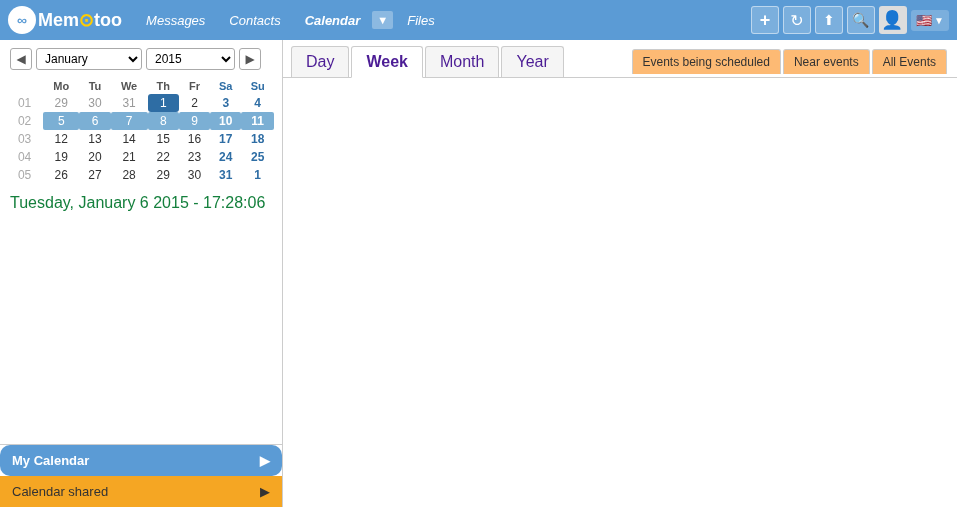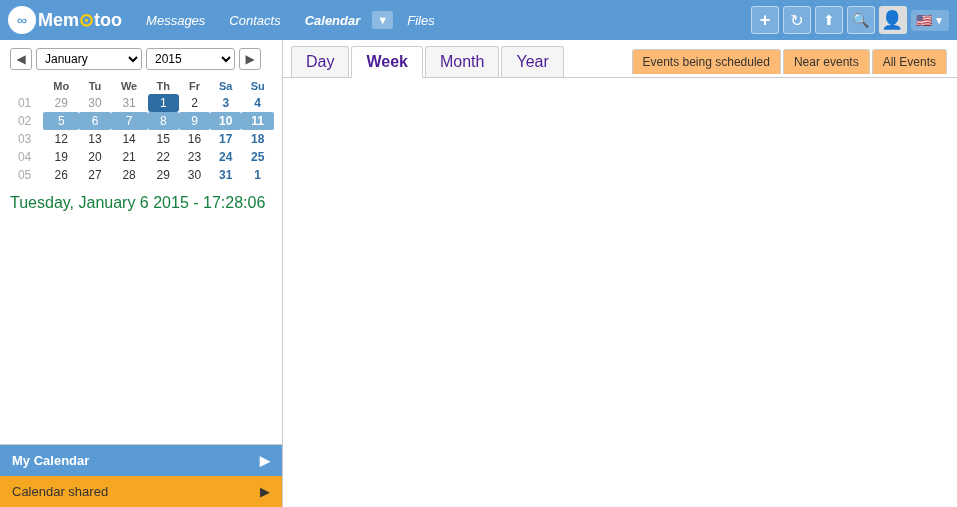--- a/index.html
+++ b/index.html
@@ -111,21 +111,21 @@
     }
 
     .sidebar-spacer { flex: 1; }
 
     .sidebar-bottom {
       border-top: 1px solid #ccc;
     }
     .my-calendar-bar {
       background: #5b9bd5; color: #fff;
       display: flex; align-items: center; justify-content: space-between;
-      padding: 8px 12px; cursor: pointer; font-size: 13px; font-weight: bold;
+      padding: 8px 12px; cursor: pointer; font-size: 13px; font-weight: bold; border-radius: 10px;
     }
     .calendar-shared-bar {
       background: #f5a623; color: #333;
       display: flex; align-items: center; justify-content: space-between;
       padding: 8px 12px; cursor: pointer; font-size: 13px;
     }
 
     
     .content {
       flex: 1; display: flex; flex-direction: column; overflow: hidden;

